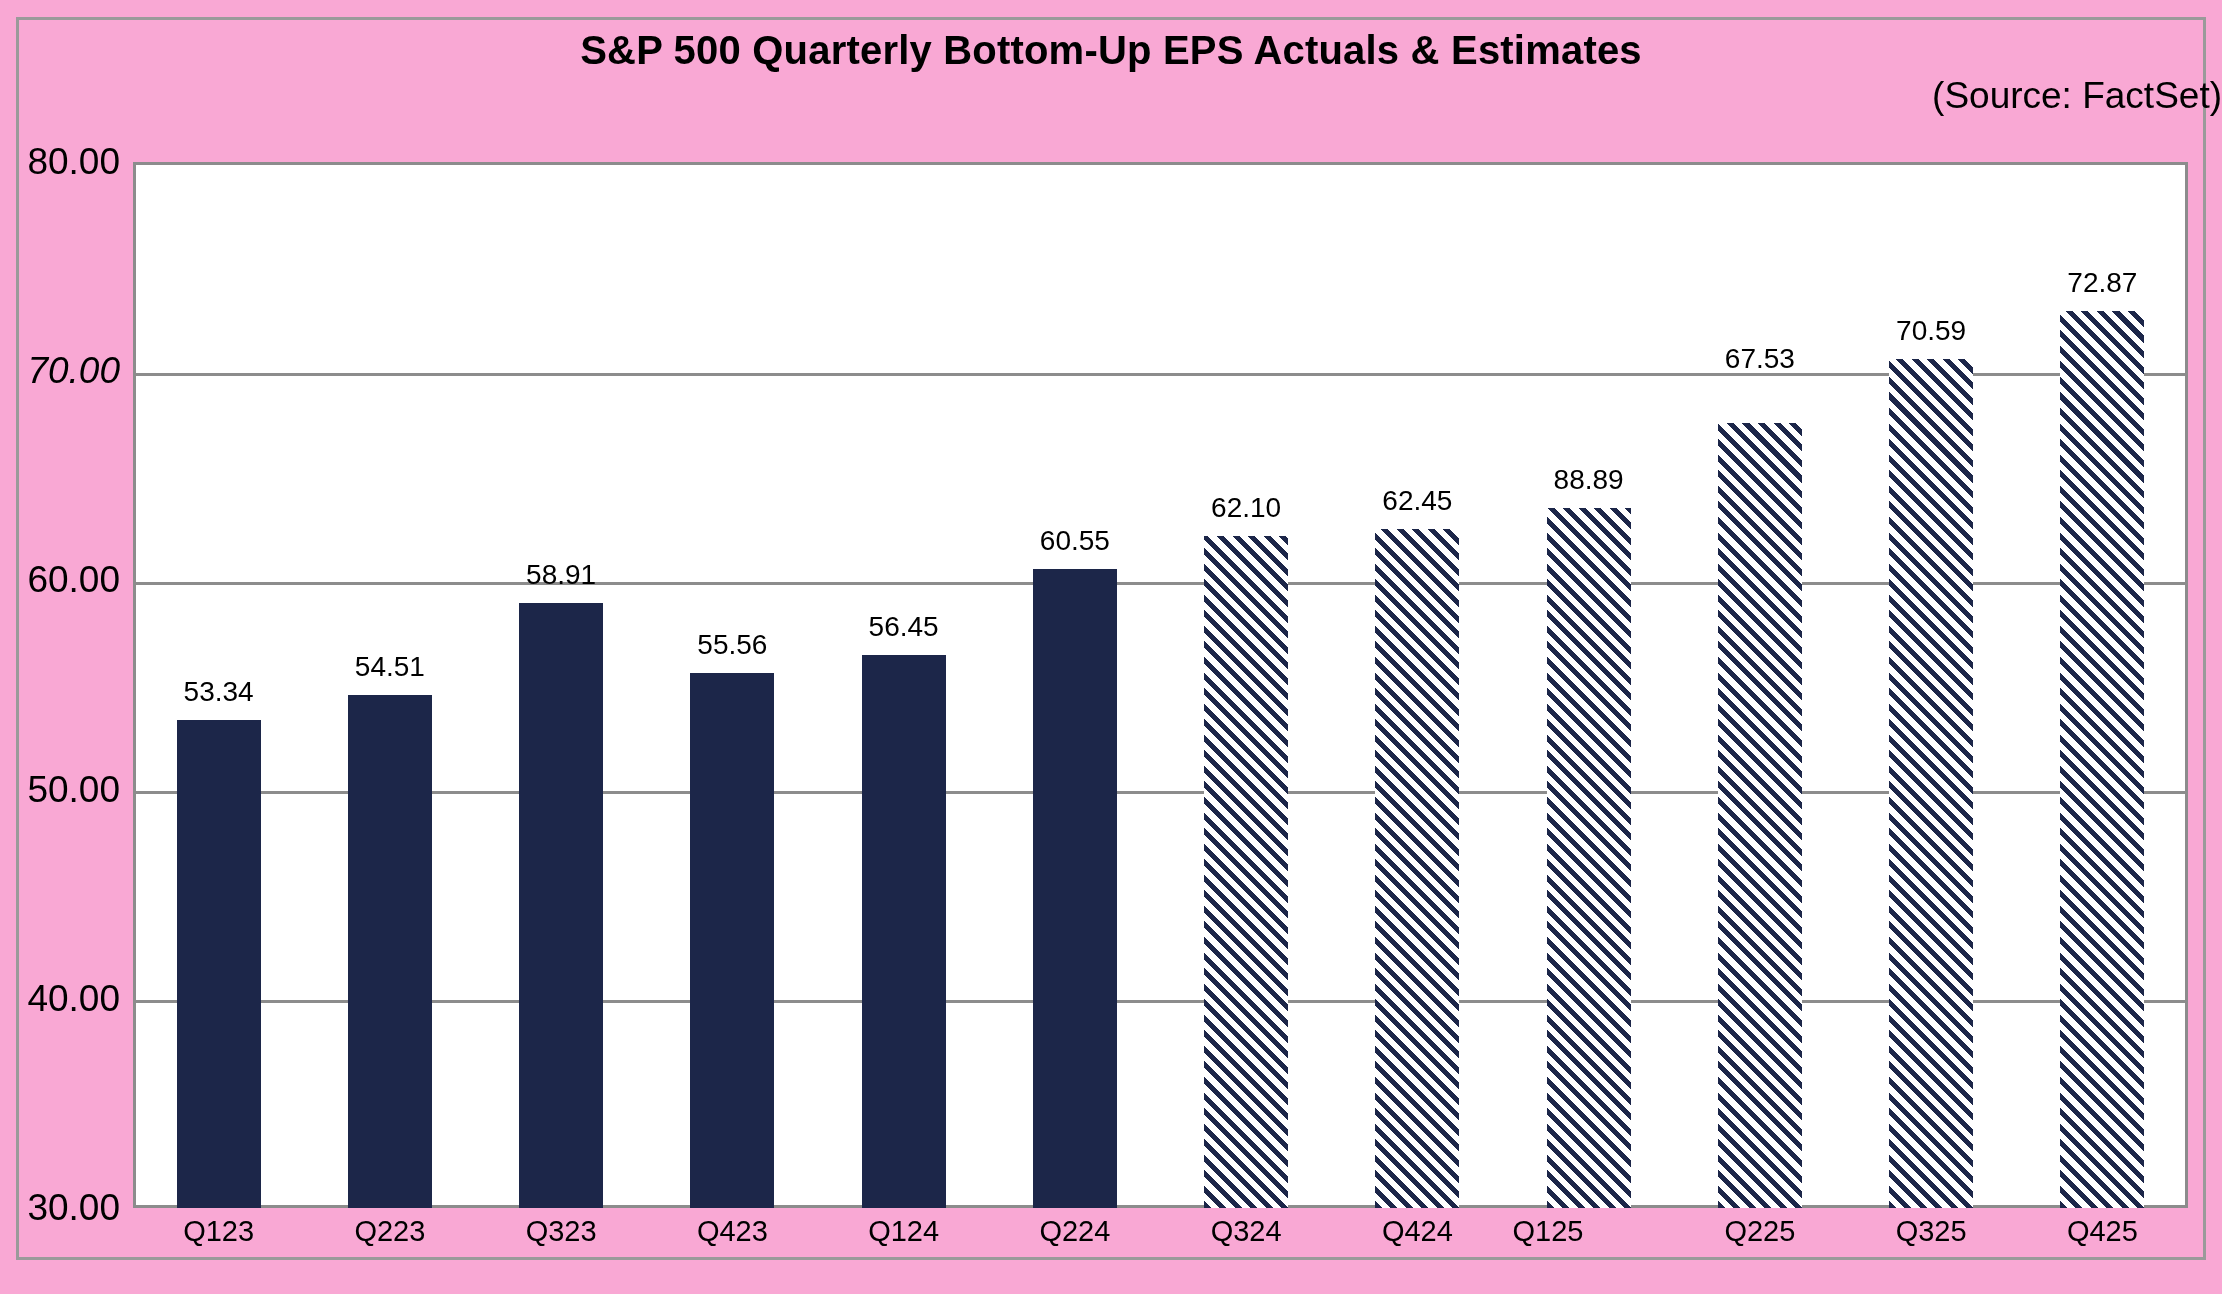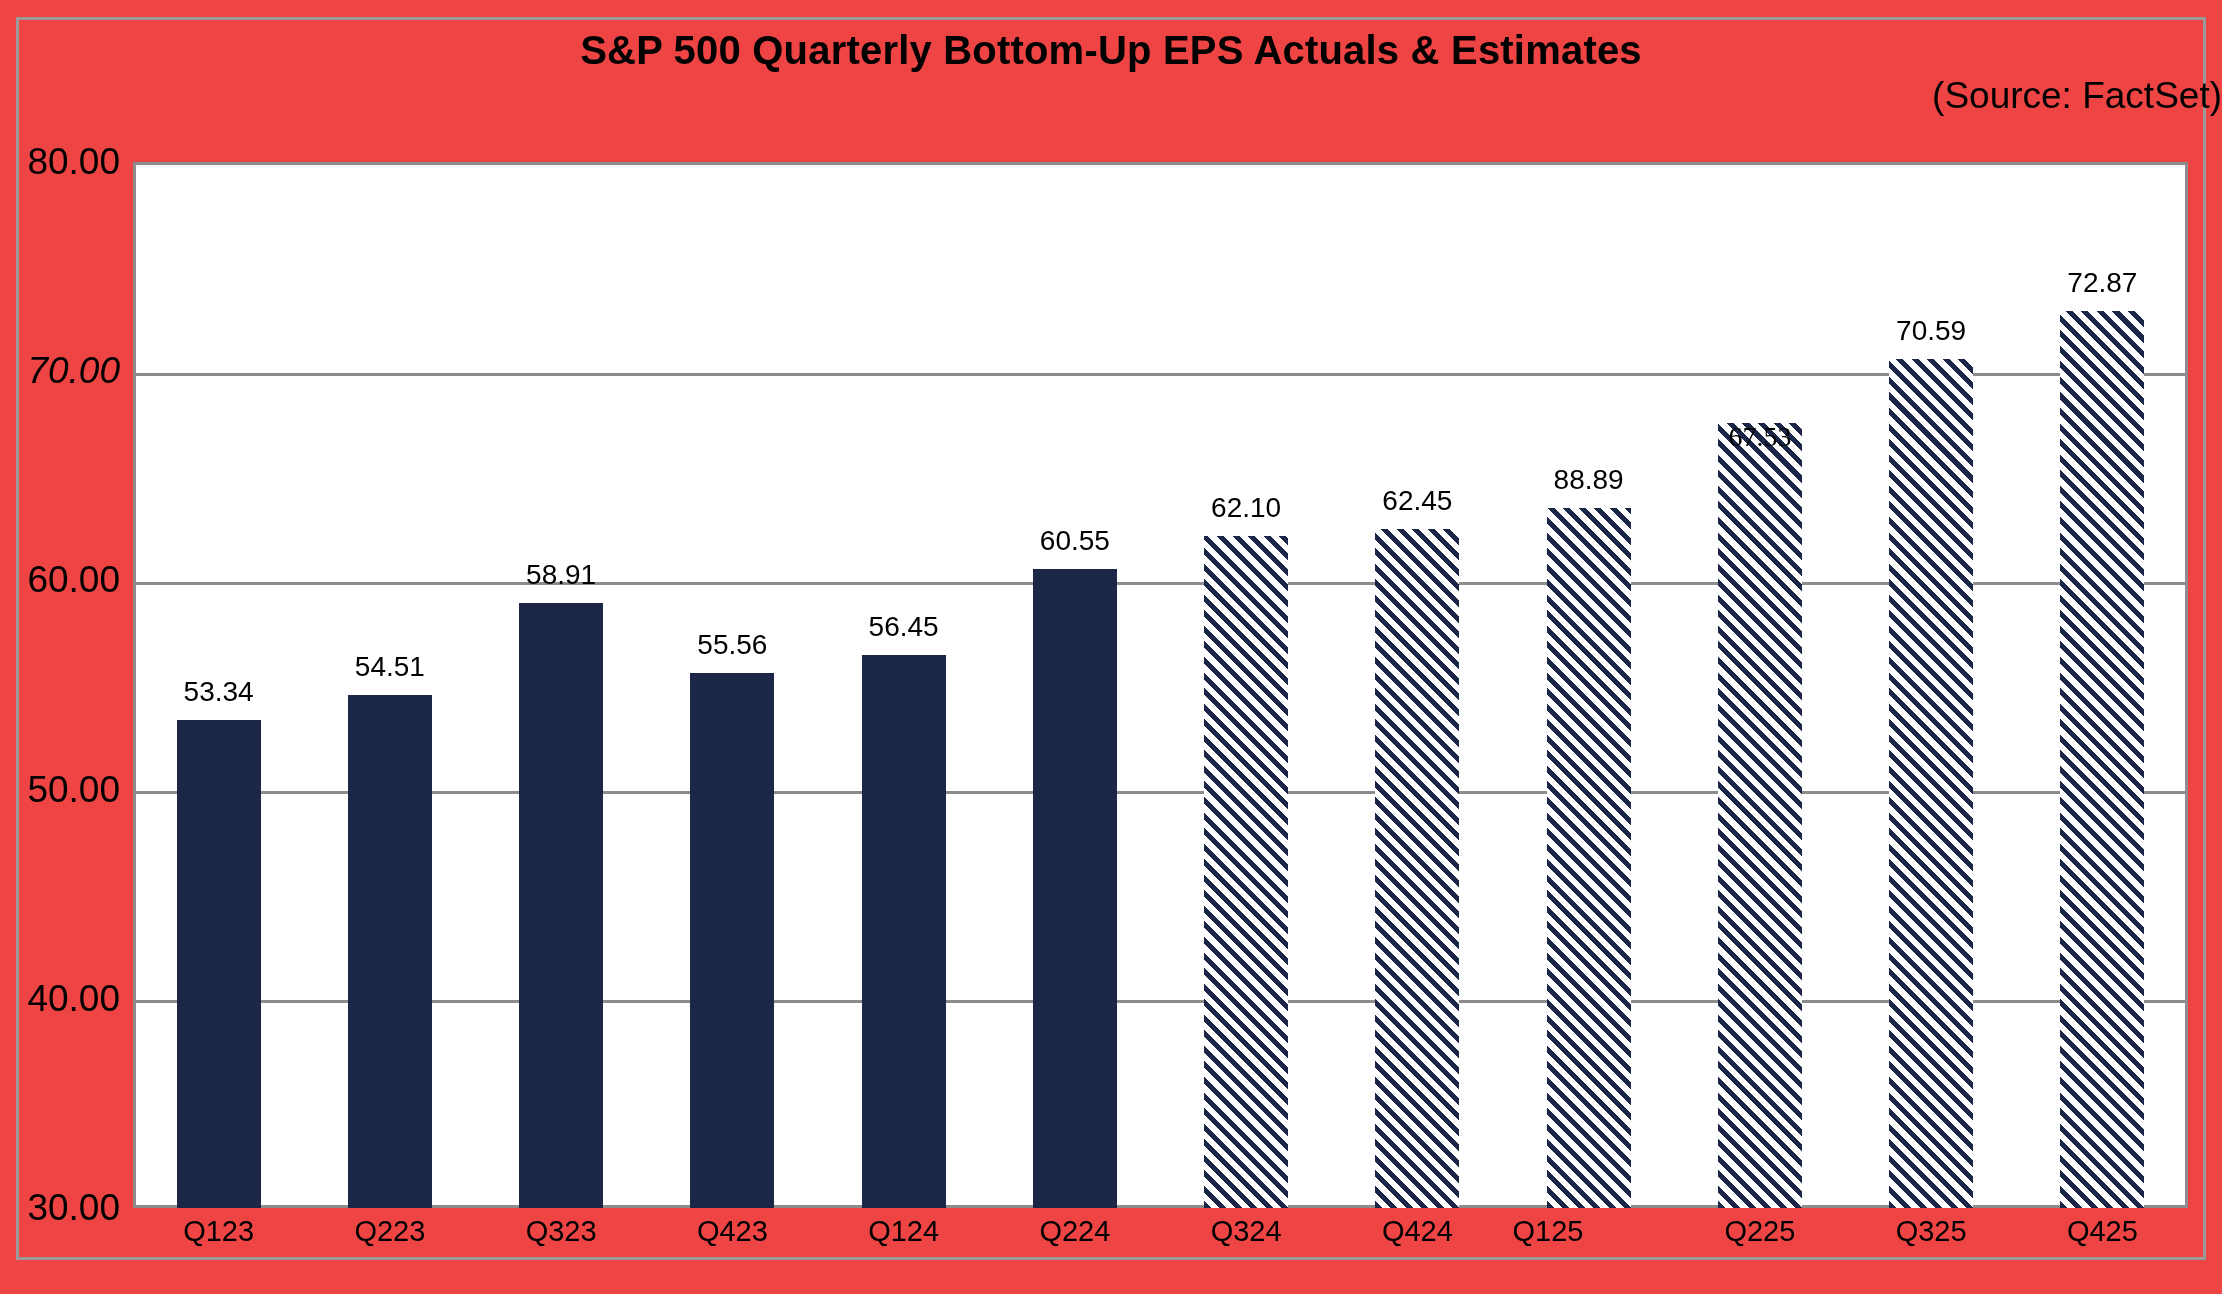--- a/index.html
+++ b/index.html
@@ -10,21 +10,21 @@
   }
   body {
     font-family: "Liberation Sans", sans-serif;
     -webkit-font-smoothing: antialiased;
   }
 
   #chart-frame {
     position: relative;
     width: 2222px;
     height: 1294px;
-    background: #ef4444;
+    background: #f9a8d4;
     box-sizing: border-box;
     overflow: hidden;
   }
 
   
   #outer-border {
     position: absolute;
     left: 16px;
     top: 17px;
     width: 2190px;
@@ -229,21 +229,21 @@
       <div class="bar-slot" style="left: 1198.75px; width: 171.25px;">
         <div class="bar estimate" title="Q424: 62.45" style="height: 678.854px;"></div>
         <div class="bar-label" style="bottom: 690.854px;">62.45</div>
       </div>
       <div class="bar-slot" style="left: 1370px; width: 171.25px;">
         <div class="bar estimate" title="Q125: 63.48" style="height: 700.402px;"></div>
         <div class="bar-label" style="bottom: 712.402px;">88.89</div>
       </div>
       <div class="bar-slot" style="left: 1541.25px; width: 171.25px;">
         <div class="bar estimate" title="Q225: 67.53" style="height: 785.128px;"></div>
-        <div class="bar-label" style="bottom: 755px; font-family: Liberation Serif, serif;">67.53</div>
+        <div class="bar-label" style="bottom: 833px;">67.53</div>
       </div>
       <div class="bar-slot" style="left: 1712.5px; width: 171.25px;">
         <div class="bar estimate" title="Q325: 70.59" style="height: 849.143px;"></div>
         <div class="bar-label" style="bottom: 861.143px;">70.59</div>
       </div>
       <div class="bar-slot" style="left: 1883.75px; width: 171.25px;">
         <div class="bar estimate" title="Q425: 72.87" style="height: 896.84px;"></div>
         <div class="bar-label" style="bottom: 908.84px;">72.87</div>
       </div>
     </div>

